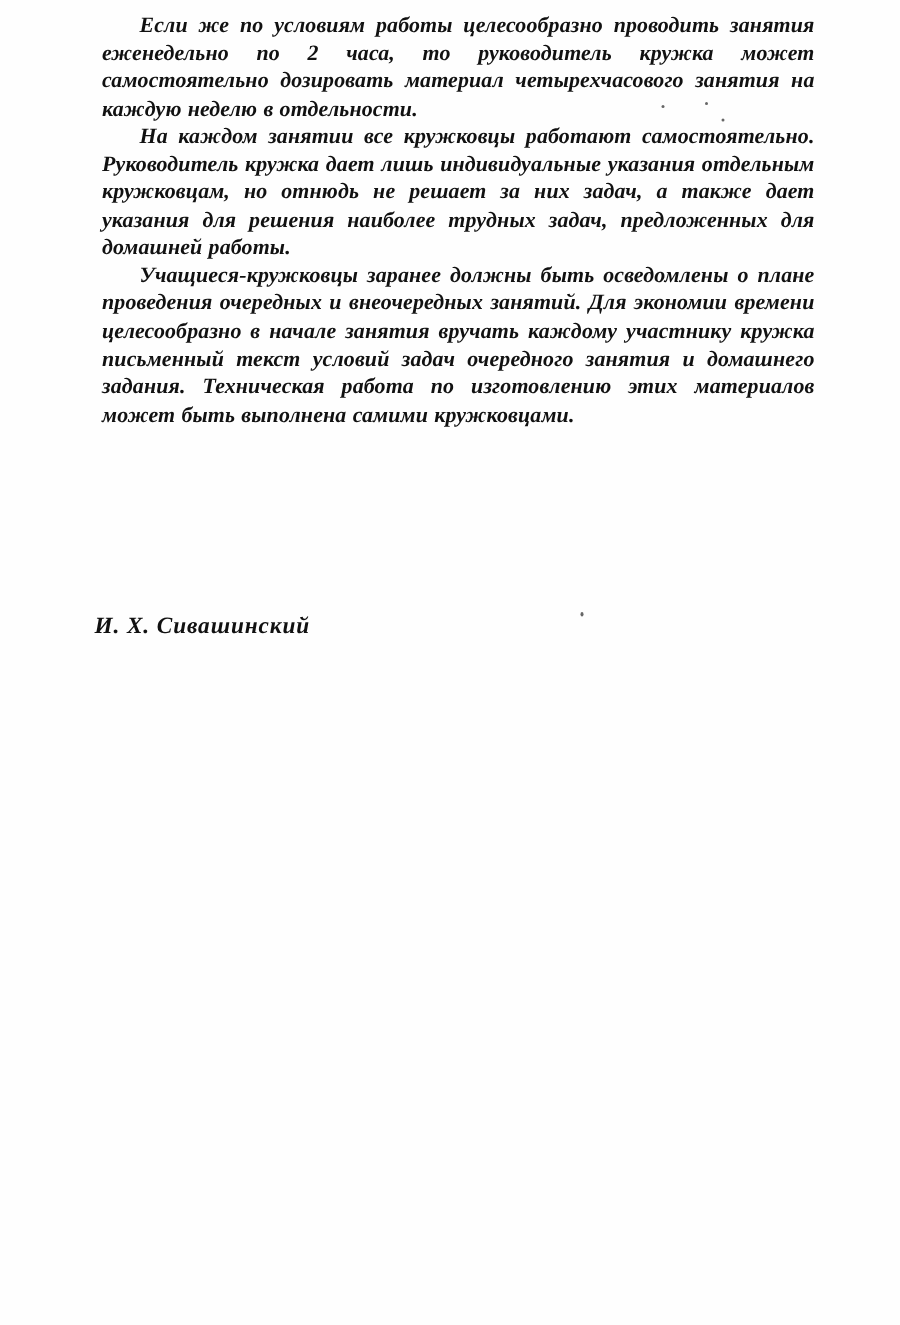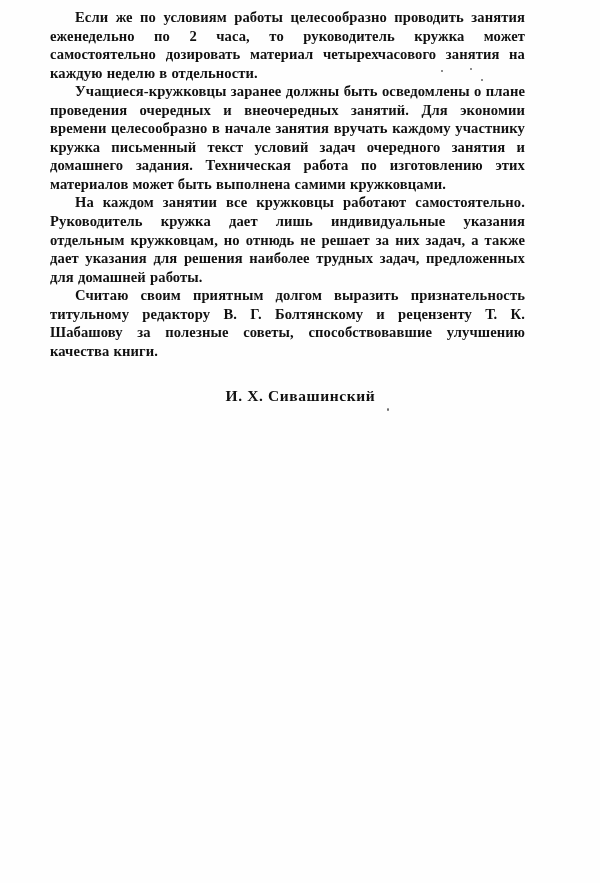--- a/index.html
+++ b/index.html
@@ -20,23 +20,24 @@
     position: absolute;
     left: 0;
     top: 0;
     width: 600px;
     height: 883px;
     background: #fefefe;
   }
 
   #text-block {
     position: absolute;
-    left: 50px;
+    left: 68px;
     top: 8px;
     width: 475px;
+    font-style: italic;
   }
 
   p.para {
     margin: 0;
     padding: 0;
     text-align: justify;
     text-indent: 25px;
     font-weight: bold;
     font-size: 14.6px;
     line-height: 18.55px;
@@ -46,23 +47,24 @@
   }
 
   
   p.para:last-of-type {
     text-align: justify;
   }
 
   #signature {
     position: absolute;
     left: 63px;
-    top: 386px;
+    top: 408px;
     width: 475px;
-    text-align: center;
+    text-align: left;
+    font-style: italic;
     font-weight: bold;
     font-size: 15.5px;
     line-height: 20px;
     letter-spacing: 0.6px;
     padding-right: 2px;
   }
 
   
   .speck {
     position: absolute;
@@ -71,23 +73,22 @@
     opacity: 0.72;
   }
 </style>
 </head>
 <body>
 
 <div id="page">
 
   <div id="text-block">
     <p class="para">Если же по условиям работы целесообразно проводить занятия еженедельно по 2 часа, то руководитель кружка может самостоятельно дозировать материал четырехчасового занятия на каждую неделю в отдельности.</p>
+    <p class="para">На каждом занятии все кружковцы работают самостоятельно. Руководитель кружка дает лишь индивидуальные указания отдельным кружковцам, но отнюдь не решает за них задач, а также дает указания для решения наиболее трудных задач, предложенных для домашней работы.</p>
     <p class="para">Учащиеся-кружковцы заранее должны быть осведомлены о плане проведения очередных и внеочередных занятий. Для экономии времени целесообразно в начале занятия вручать каждому участнику кружка письменный текст условий задач очередного занятия и домашнего задания. Техническая работа по изготовлению этих материалов может быть выполнена самими кружковцами.</p>
-    <p class="para">На каждом занятии все кружковцы работают самостоятельно. Руководитель кружка дает лишь индивидуальные указания отдельным кружковцам, но отнюдь не решает за них задач, а также дает указания для решения наиболее трудных задач, предложенных для домашней работы.</p>
-    <p class="para">Считаю своим приятным долгом выразить признательность титульному редактору В. Г. Болтянскому и рецензенту Т. К. Шабашову за полезные советы, способствовавшие улучшению качества книги.</p>
   </div>
 
   <div id="signature">И. Х. Сивашинский</div>
 
   <span class="speck" style="left:470px; top:68px; width:2px; height:2px;"></span>
   <span class="speck" style="left:441px; top:70px; width:2px; height:2px;"></span>
   <span class="speck" style="left:481px; top:79px; width:2px; height:2px;"></span>
   <span class="speck" style="left:387px; top:408px; width:2px; height:3px;"></span>
 
 </div>

